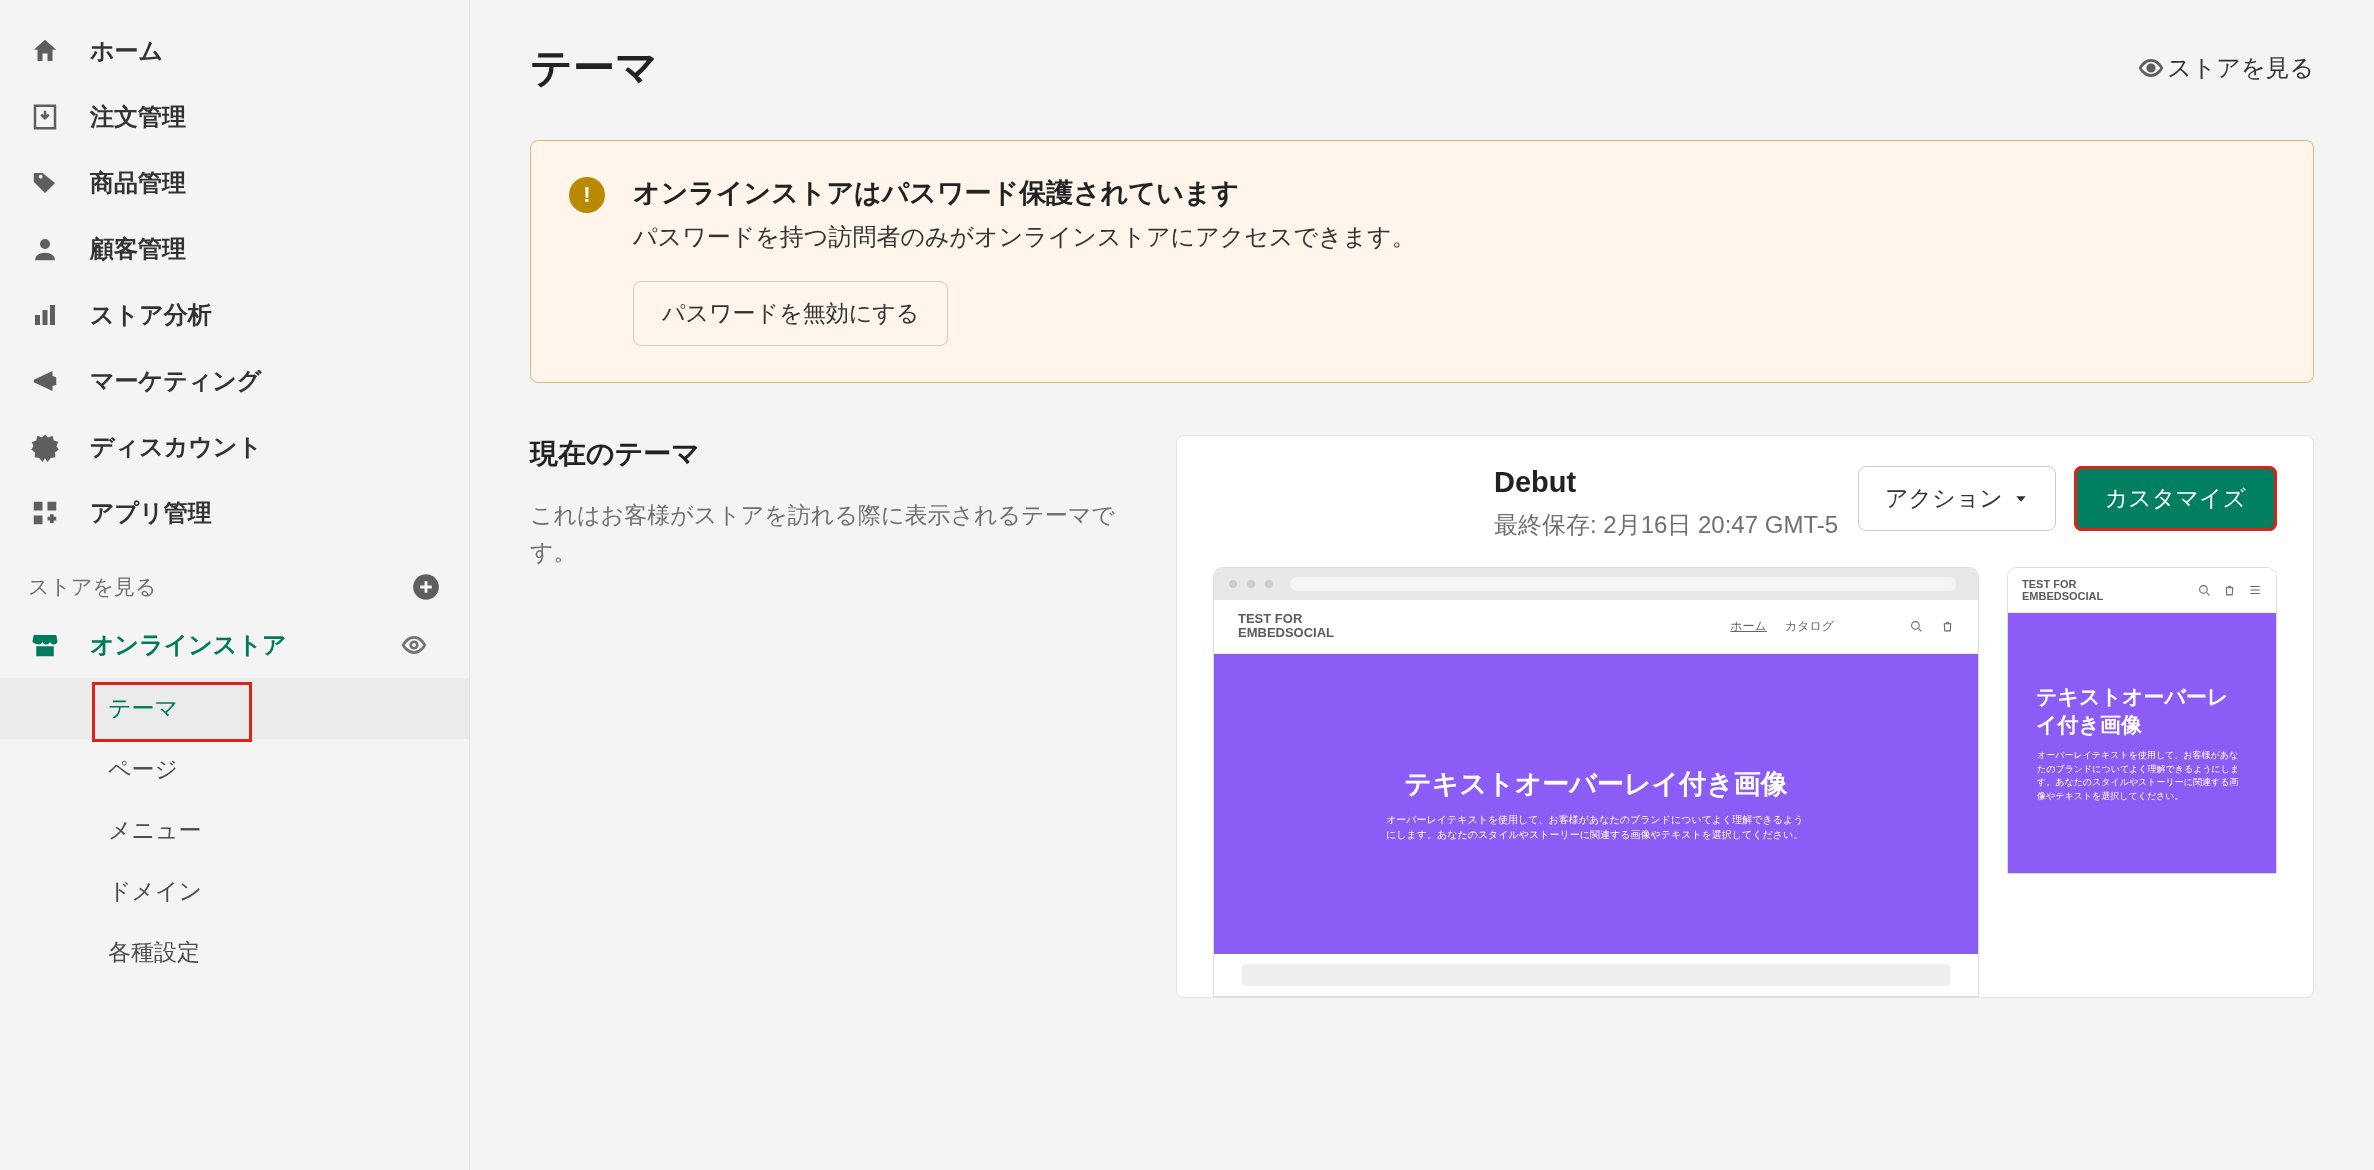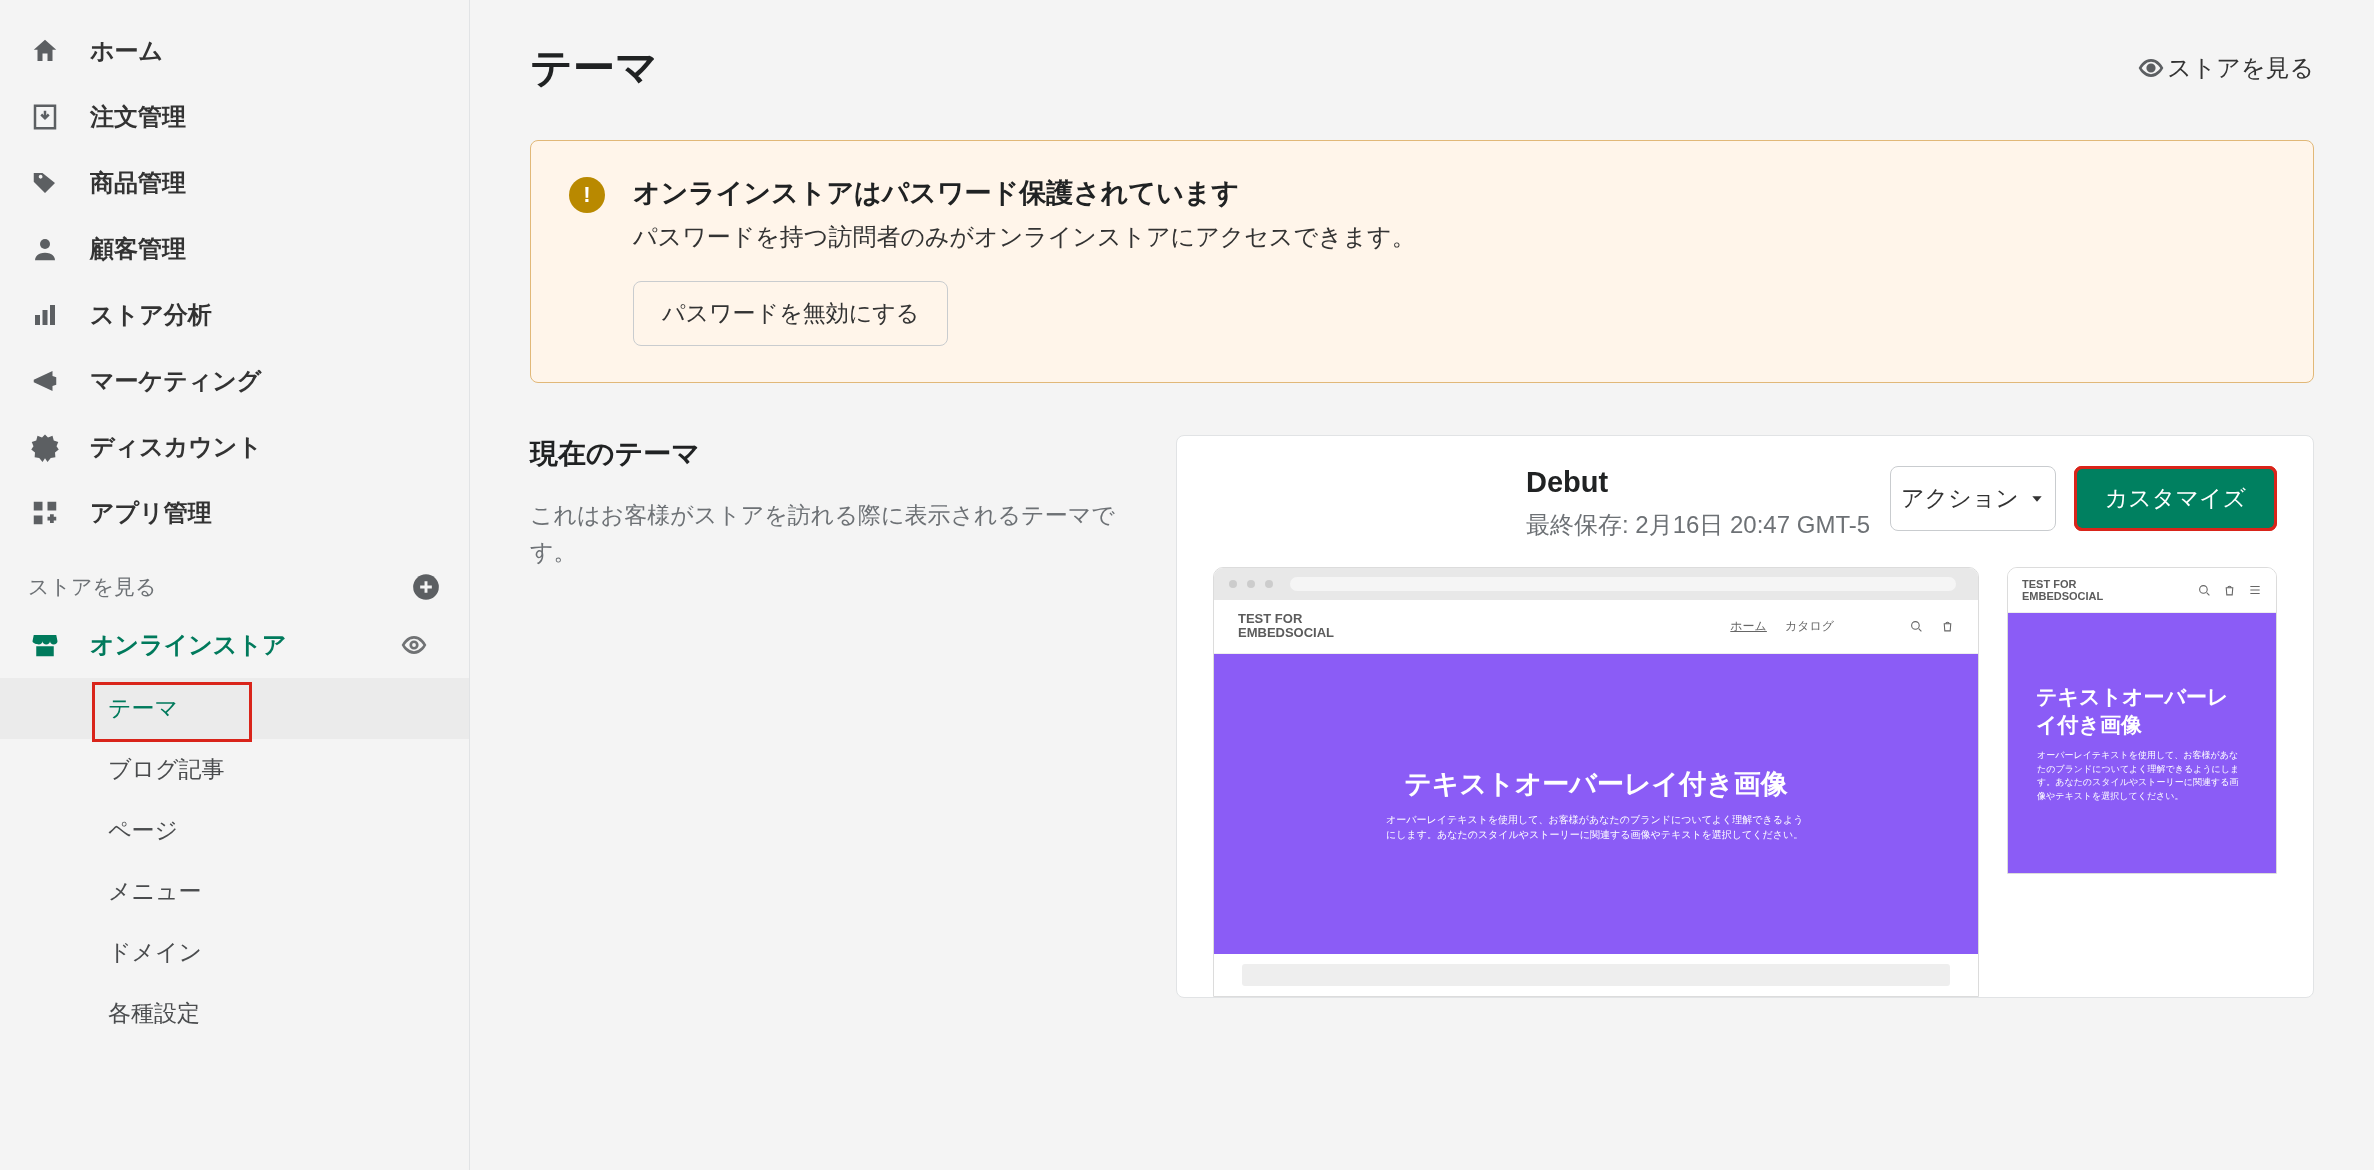--- a/index.html
+++ b/index.html
@@ -210,21 +210,21 @@
     display:flex;
     gap:18px;
   }
   .btn-outline {
     display:inline-flex;
     align-items:center;
     gap:10px;
     border:1px solid #c9cccf;
     background:#fff;
     border-radius:8px;
-    padding:14px 10px;
+    padding:14px 26px;
     font-size:23px;
     color:#333;
   }
   .btn-outline .chev { display:inline-block; }
   .btn-primary {
     background:#008060;
     color:#fff;
     border-radius:8px;
     padding:14px 28px;
     font-size:23px;
@@ -440,23 +440,20 @@
         <svg width="26" height="26" viewBox="0 0 24 24" fill="none" stroke="currentColor" stroke-width="2.5">
             <path d="M2 12s3.5-7 10-7 10 7 10 7-3.5 7-10 7S2 12 2 12z"></path>
             <circle cx="12" cy="12" r="3"></circle>
           </svg>
       </span>
     </div>
 
     <div class="sub-item selected" style="position:relative;">
       <span>テーマ</span>
       <span class="red-box-theme"></span>
-    </div>
-    <div class="sub-item">
-      <span>ブログ記事</span>
     </div>
     <div class="sub-item">
       <span>ページ</span>
     </div>
     <div class="sub-item">
       <span>メニュー</span>
     </div>
     <div class="sub-item">
       <span>ドメイン</span>
     </div>

